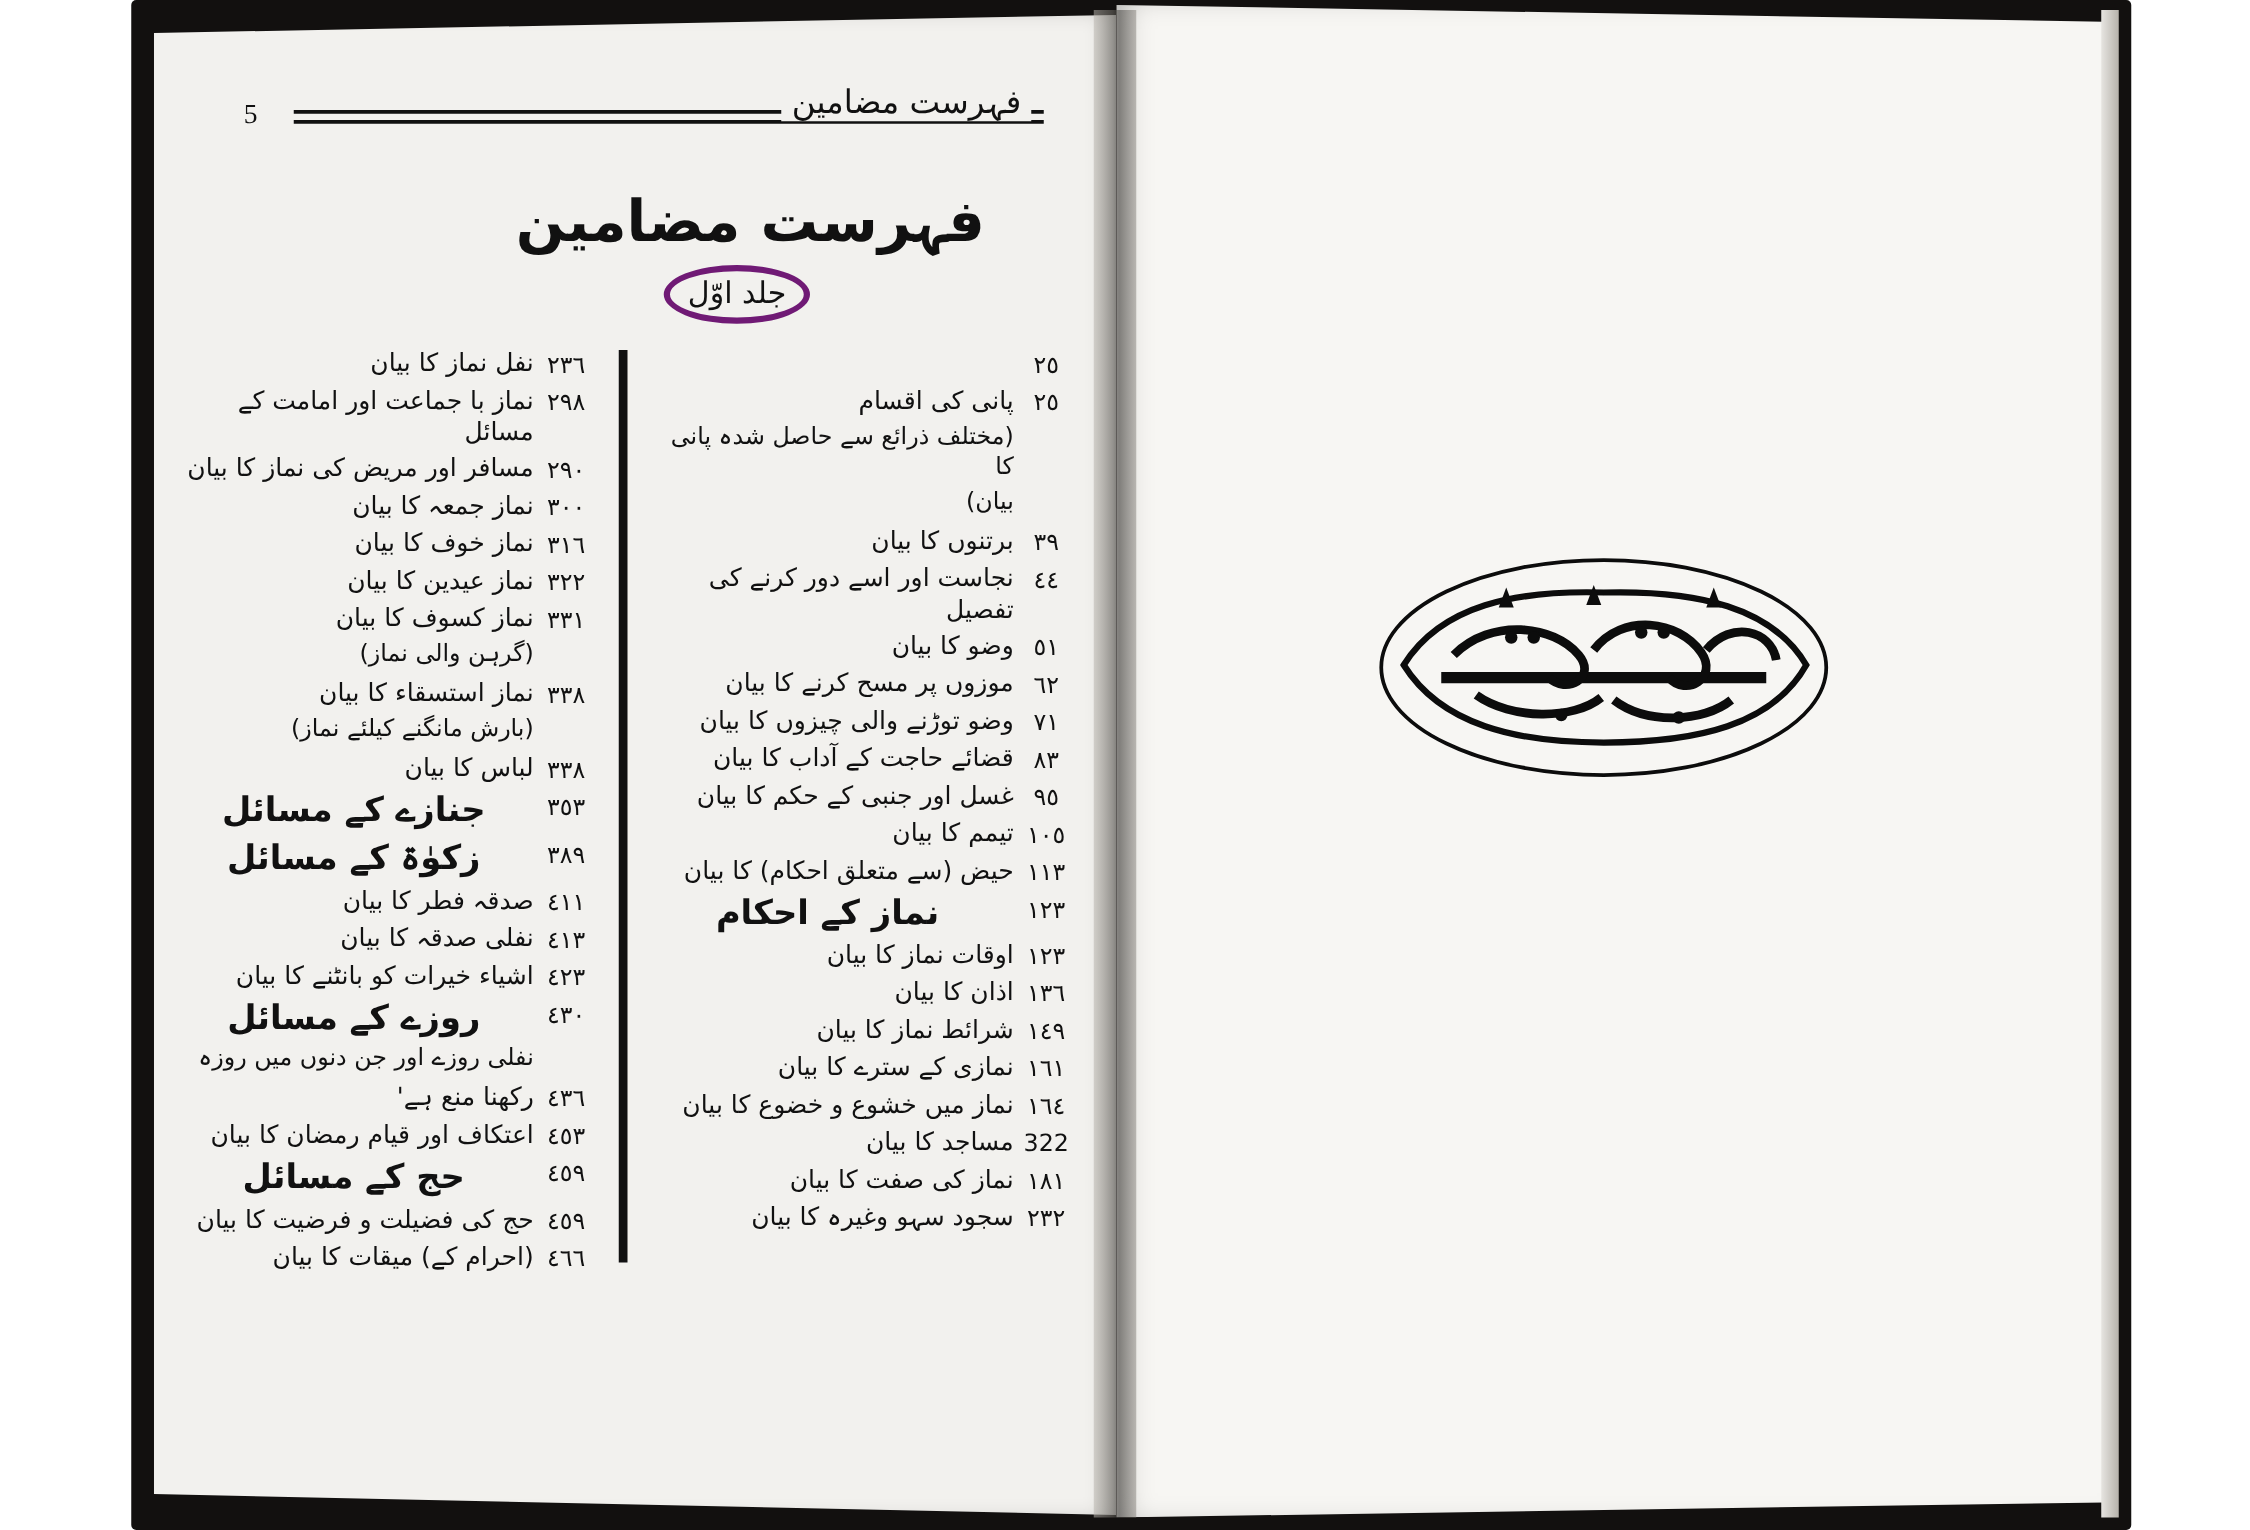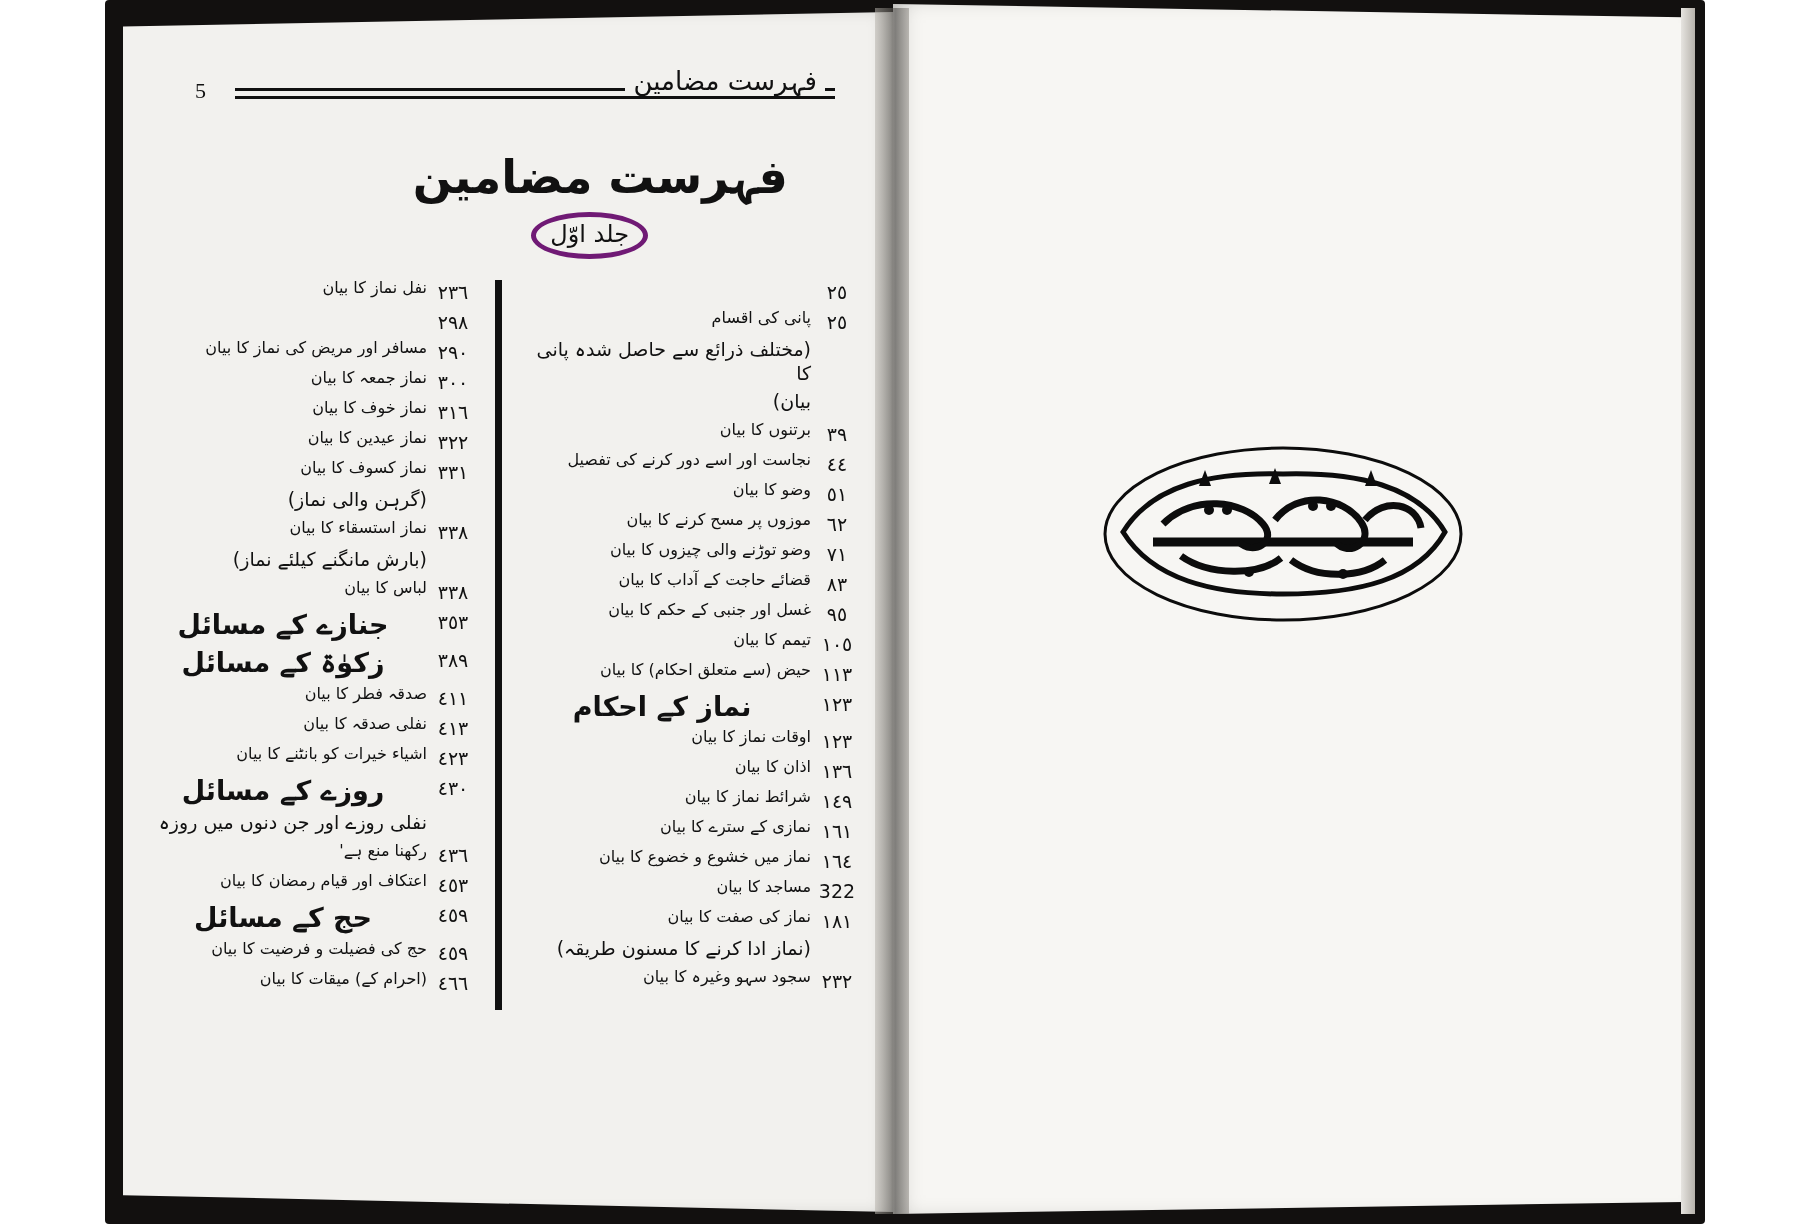--- a/index.html
+++ b/index.html
@@ -97,21 +97,21 @@
 
   .toc-row{
     display:flex;flex-direction:row;align-items:flex-start;
     margin-bottom:4px;min-height:26px;
   }
   .toc-row .pg{
     width:52px;flex:0 0 52px;text-align:center;
     font-size:19px;padding-top:3px;
   }
   .toc-row .txt{
-    flex:1;text-align:right;font-size:16px;line-height:1.25;
+    flex:1;text-align:right;font-size:20px;line-height:1.25;
   }
   .toc-row.section .txt{
     font-size:27px;font-weight:600;text-align:center;padding-right:10px;
   }
   .toc-row.cont .txt{ font-size:19px; }
   .toc-row.cont .pg{ visibility:hidden; }
 
   
   .rp{
     position:absolute;left:788px;top:4px;width:790px;height:1210px;
@@ -231,36 +231,33 @@
             <div class="txt">نماز میں خشوع و خضوع کا بیان</div>
           </div>
           <div class="toc-row">
             <div class="pg">322</div>
             <div class="txt">مساجد کا بیان</div>
           </div>
           <div class="toc-row">
             <div class="pg">١٨١</div>
             <div class="txt">نماز کی صفت کا بیان</div>
           </div>
-          <div class="toc-row cont">
-            <div class="pg"></div>
-            <div class="txt">(نماز ادا کرنے کا مسنون طریقہ)</div>
-          </div>
           <div class="toc-row">
             <div class="pg">٢٣٢</div>
             <div class="txt">سجود سہو وغیرہ کا بیان</div>
           </div>
         </div>
       <div class="col left" id="col-left">
           <div class="toc-row">
             <div class="pg">٢٣٦</div>
             <div class="txt">نفل نماز کا بیان</div>
           </div>
           <div class="toc-row">
             <div class="pg">٢٩٨</div>
+            <div class="txt">نماز با جماعت اور امامت کے مسائل</div>
           </div>
           <div class="toc-row">
             <div class="pg">٢٩٠</div>
             <div class="txt">مسافر اور مریض کی نماز کا بیان</div>
           </div>
           <div class="toc-row">
             <div class="pg">٣٠٠</div>
             <div class="txt">نماز جمعہ کا بیان</div>
           </div>
           <div class="toc-row">

